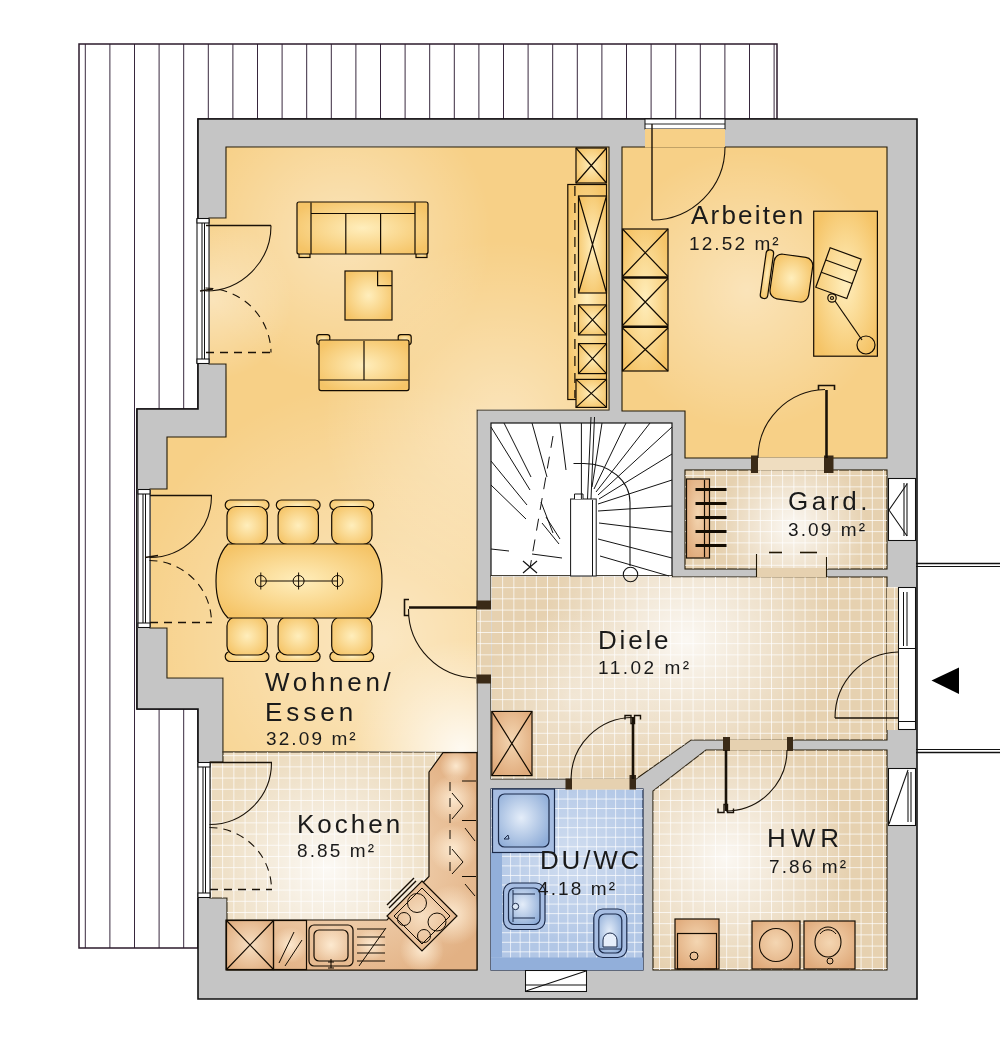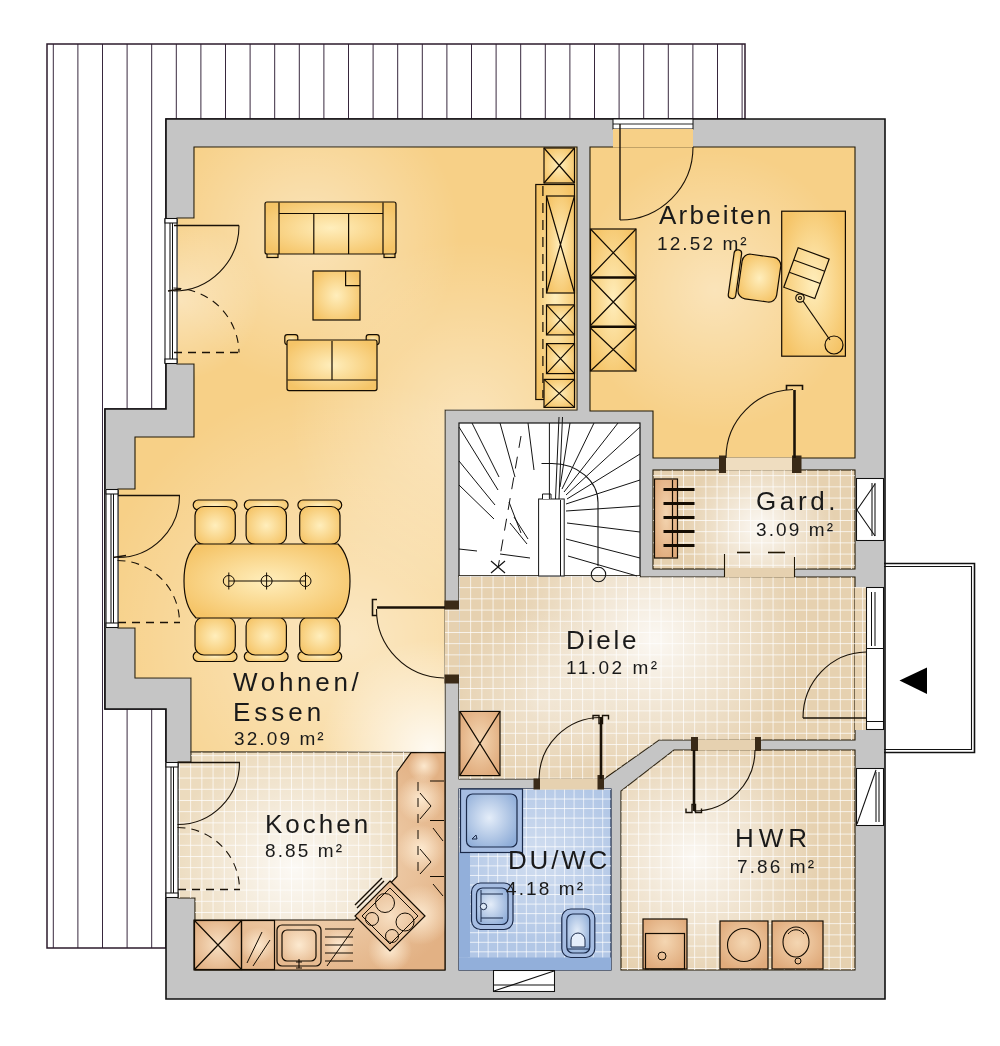--- a/index.html
+++ b/index.html
@@ -1,16 +1,16 @@
 <!DOCTYPE html>
 <html><head>
 <meta charset="utf-8">
 <style>
 html,body{margin:0;padding:0;background:#fff;}
-#wrap{width:896px;height:1046px;position:relative;font-family:"Liberation Sans",sans-serif;}
+#wrap{width:896px;height:1046px;position:relative;font-family:"Liberation Sans",sans-serif;padding-left:32px;}
 svg{display:block;}
 </style>
 </head>
 <body>
 <div id="wrap">
 <svg width="1000" height="1046" viewBox="0 0 1000 1046" xmlns="http://www.w3.org/2000/svg">
 <defs>
  <pattern id="pD" width="24.6" height="20" patternUnits="userSpaceOnUse" x="52.8">
    <path d="M0,0V20" stroke="#2d1d33" stroke-width="1.9"></path>
  </pattern>

